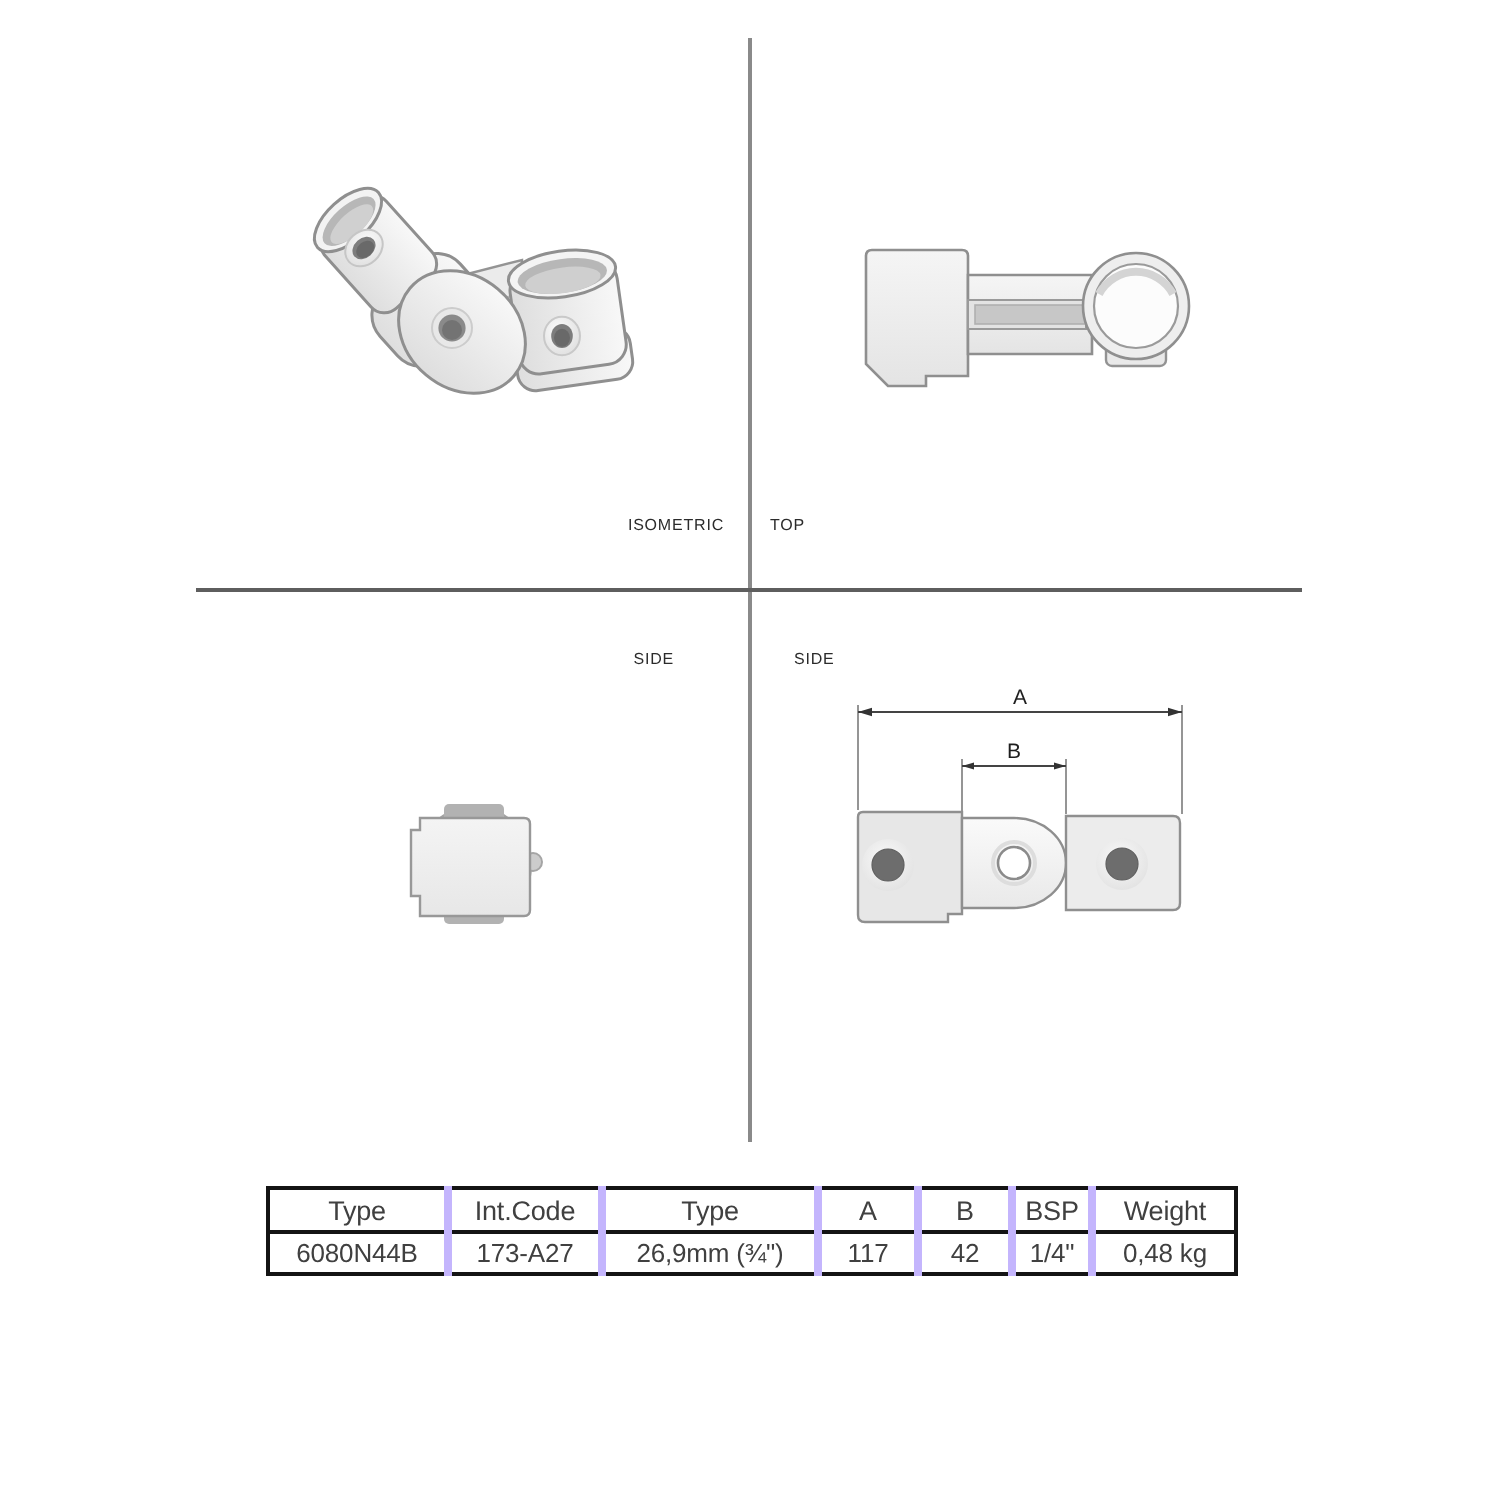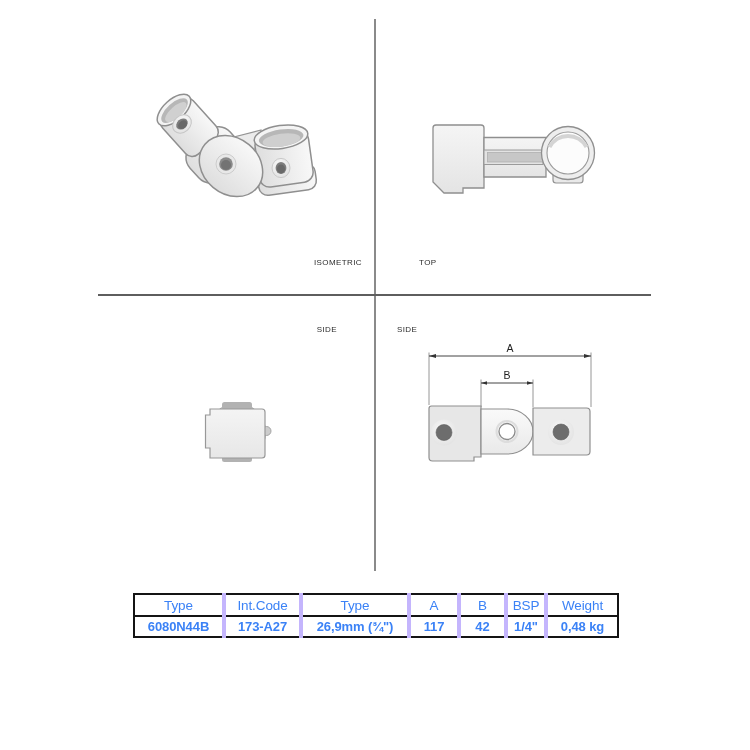--- a/index.html
+++ b/index.html
@@ -13,42 +13,42 @@
     position:absolute; font-size:8px; letter-spacing:0.4px; color:#2b2b2b; white-space:nowrap;
   }
   .vsvg { position:absolute; }
   #iso-svg   { left:95px;  top:60px; }
   #top-svg   { left:400px; top:95px; }
   #side-svg  { left:180px; top:385px; }
   #front-svg { left:415px; top:340px; }
   table.spec {
     position:absolute; left:133px; top:593px; width:484px;
     border-collapse:collapse; table-layout:fixed;
-    font-size:13px; color:#3b82f6; letter-spacing:-0.1px;
+    font-size:13px; color:#404040; letter-spacing:-0.1px;
     border:2px solid #141414;
   }
   table.spec th, table.spec td {
     border-left:4px solid #c4b5fd; text-align:center; padding:0 2px;
     font-weight:400; overflow:hidden; white-space:nowrap;
   }
   table.spec th:first-child, table.spec td:first-child { border-left:none; }
   table.spec thead th { height:20px; font-size:13.5px; border-bottom:2px solid #141414; }
-  table.spec tbody td { height:18.5px;font-weight:bold; }
+  table.spec tbody td { height:18.5px; }
   svg text { font-family:"Liberation Sans", sans-serif; }
 </style>
 </head>
 <body>
 
 <div id="canvas">
 
   <div class="divider-v"></div>
   <div class="divider-h"></div>
 
   <span class="view-label" style="right:388px; top:258px;">ISOMETRIC</span>
-  <span class="view-label" style="left:419px; top:258px;">TOP</span>
+  <span class="view-label" style="left:385px; top:258px;">TOP</span>
   <span class="view-label" style="right:413px; top:325px;">SIDE</span>
   <span class="view-label" style="left:397px; top:325px;">SIDE</span>
 
   <svg id="iso-svg" class="vsvg" width="250" height="230" viewBox="0 0 250 230">
     <defs>
       <linearGradient id="gA" x1="0" y1="0" x2="0" y2="1">
         <stop offset="0" stop-color="#f8f8f8"></stop>
           <stop offset="1" stop-color="#dedede"></stop>
       </linearGradient>
       <radialGradient id="rBossI" cx="0.4" cy="0.35" r="0.8">

